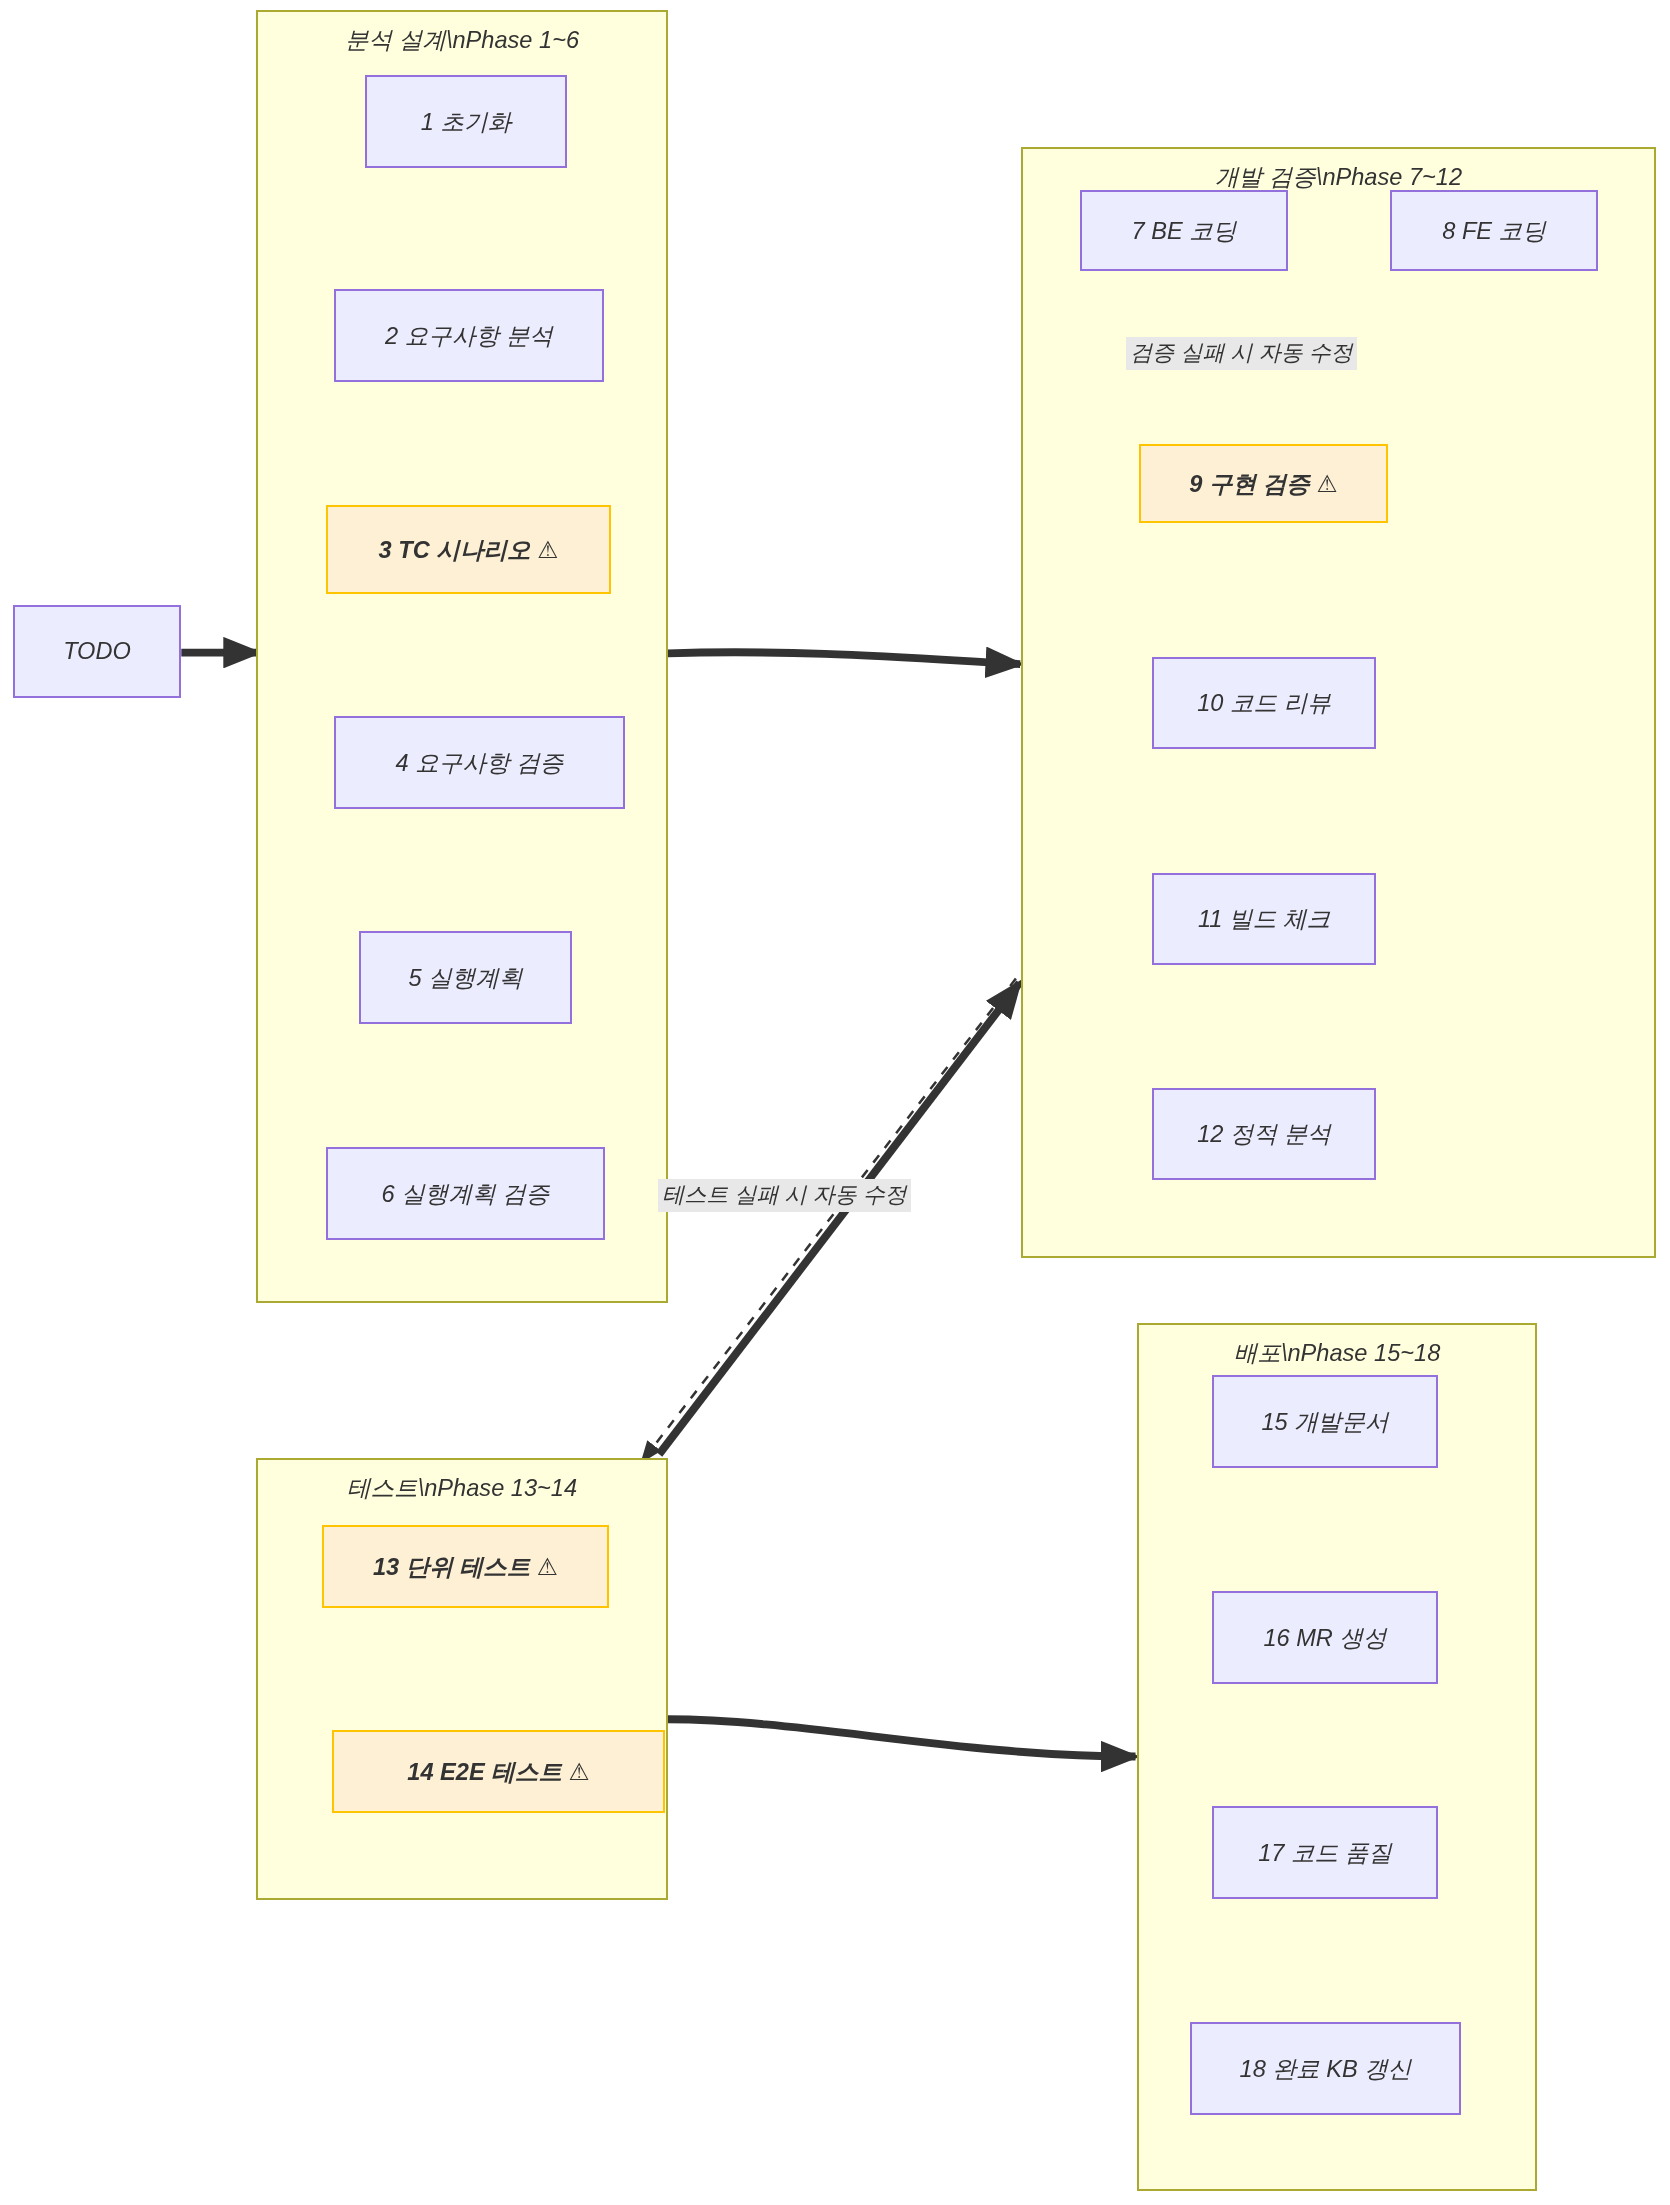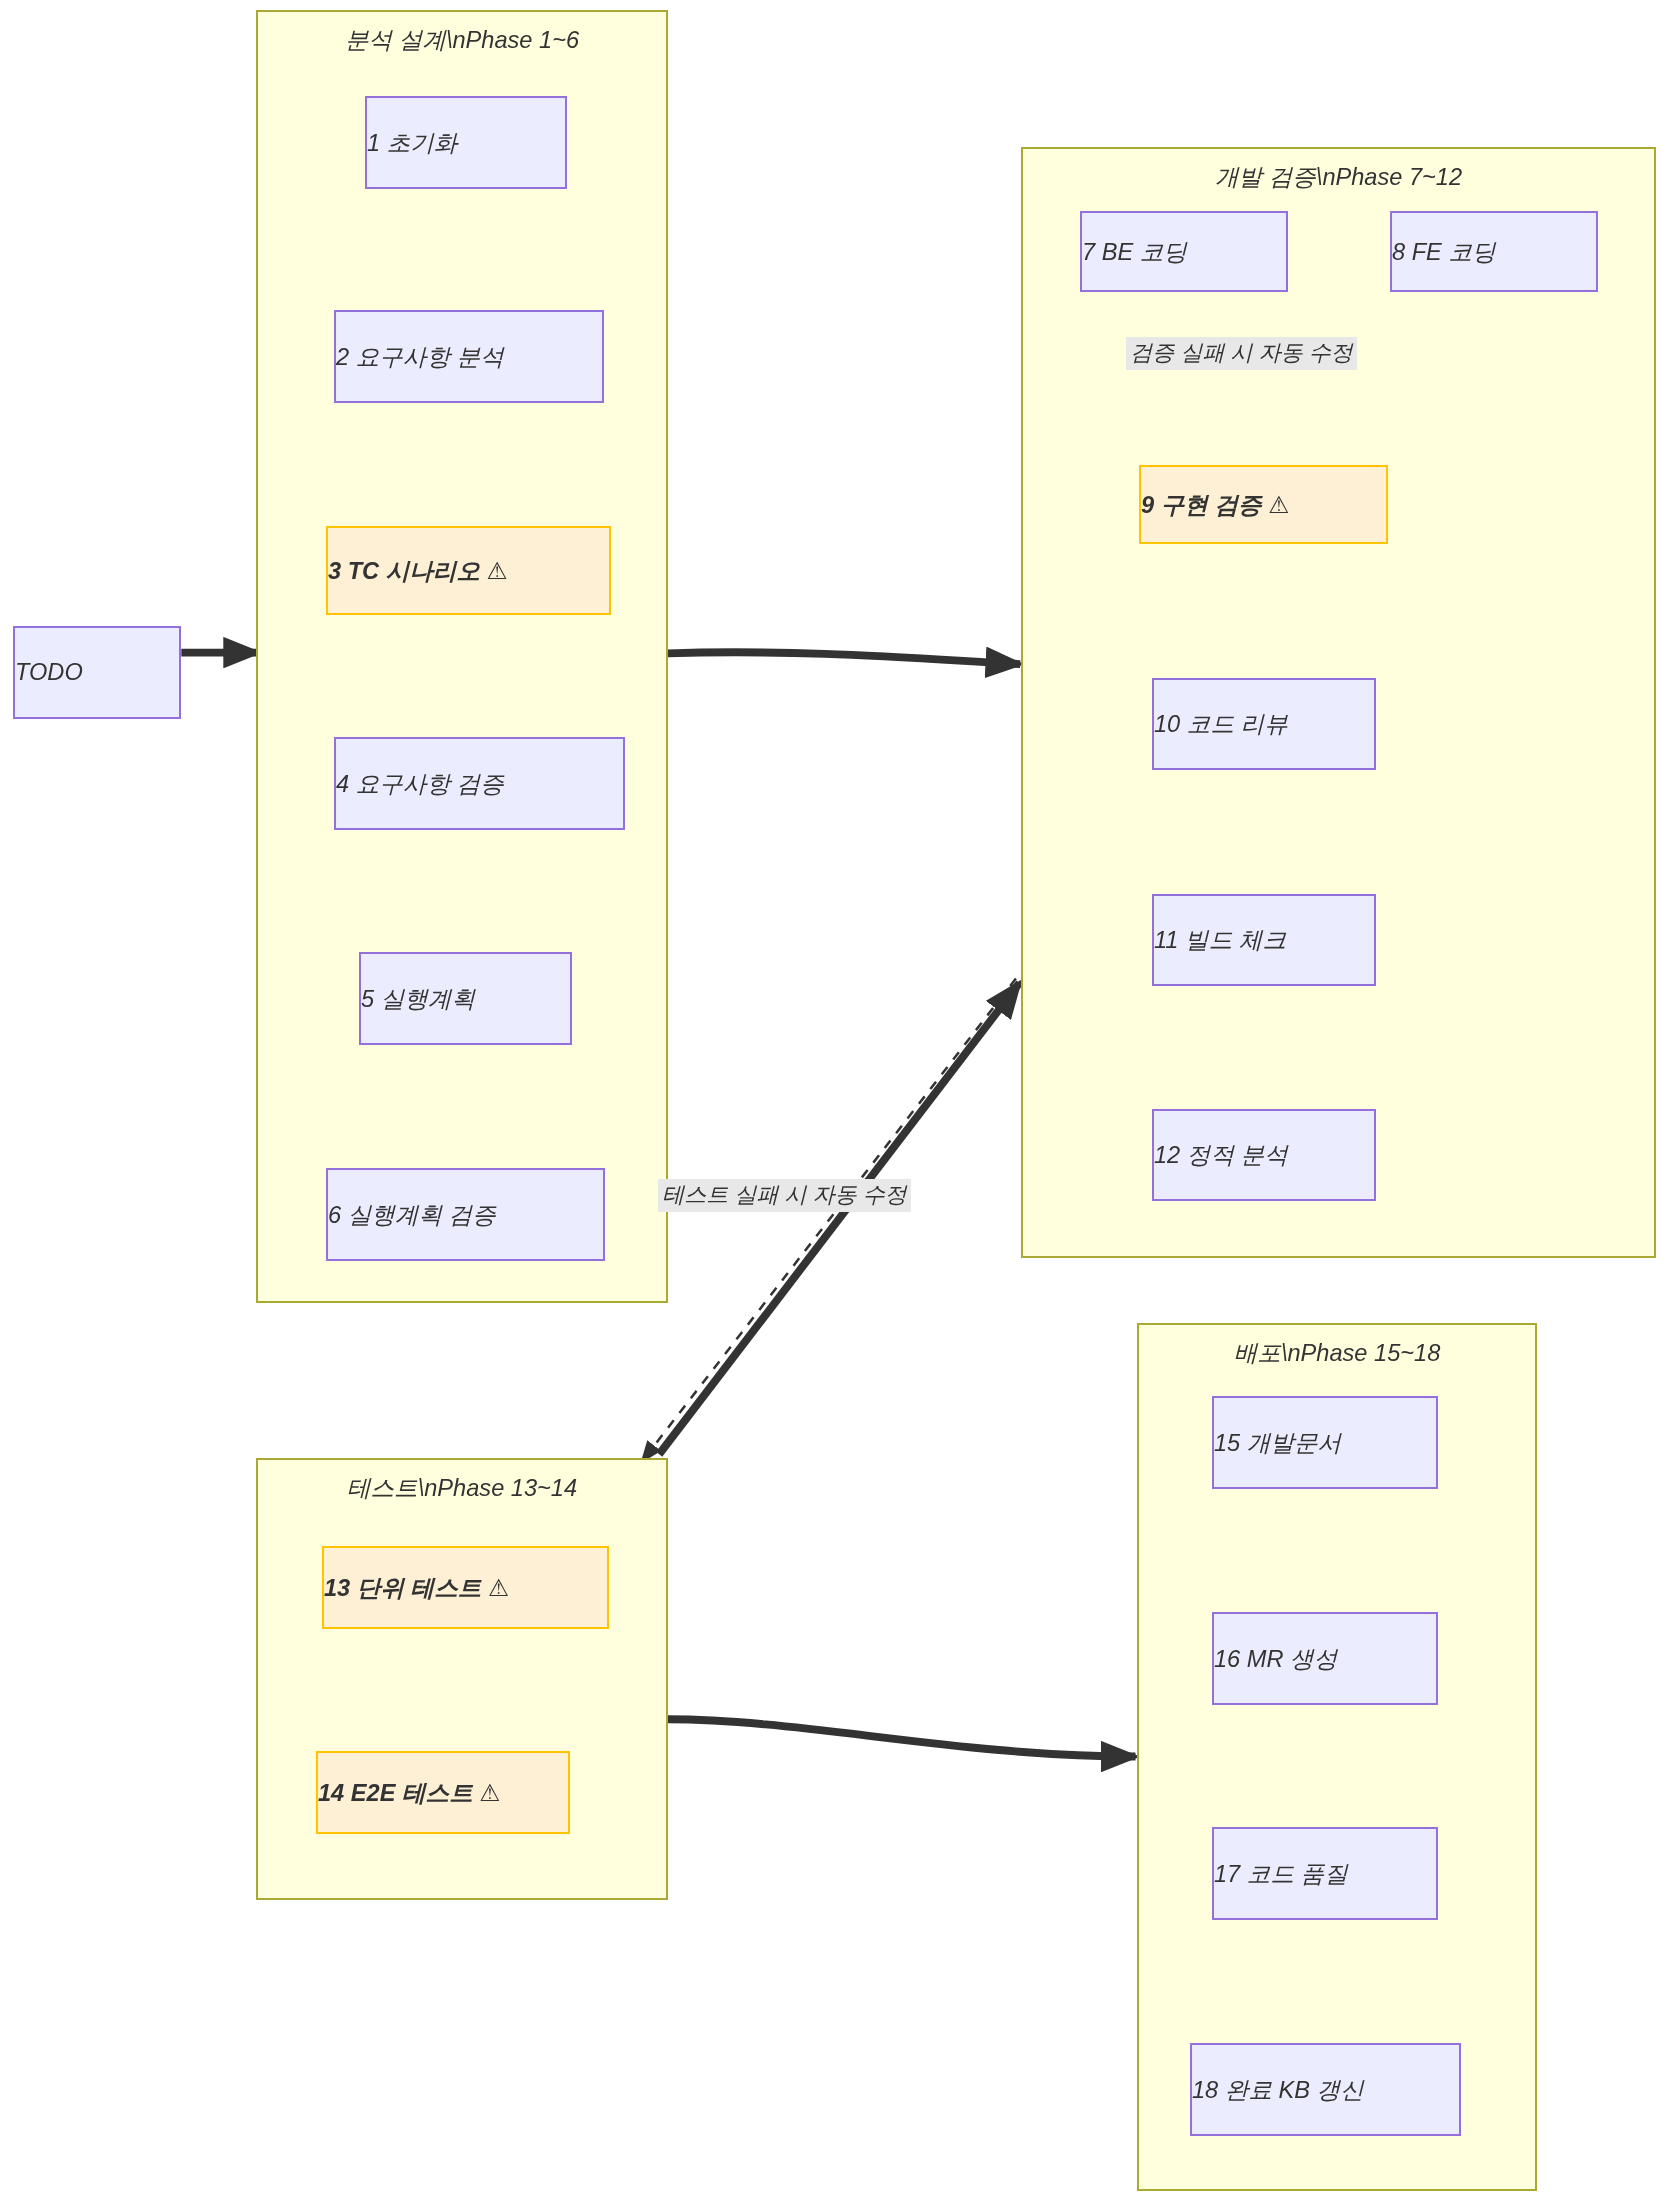--- a/index.html
+++ b/index.html
@@ -35,25 +35,25 @@
     text-align: center;
     font-size: 23.6px;
     color: #333333;
     white-space: pre;
   }
   .node {
     position: absolute;
     box-sizing: border-box;
     display: flex;
     align-items: center;
+    justify-content: center;
     font-size: 23.6px;
     color: #333333;
     white-space: pre;
     text-align: center;
-    margin-top: 21px;
   }
   .node.std {
     background: #ececff;
     border: 2.1px solid #9370db;
   }
   .node.warn {
     background: #fdf0d5;
     border: 2.1px solid #ffc400;
     font-weight: bold;
   }
@@ -179,21 +179,21 @@
 
   <div class="edge-label" style="left:1126px; top:337px;">검증 실패 시 자동 수정</div>
 
   <div class="cluster" style="left:256px; top:1458px; width:412px; height:442px;">
     <div class="cluster-title" style="top:11.5px;">테스트\nPhase 13~14</div>
   </div>
 
   <div class="node warn" style="left:322px; top:1525px; width:287px; height:83px;">
     <span class="node-label">13 단위 테스트 ⚠</span>
   </div>
-  <div class="node warn" style="left:316px; top:1730px; width:254px; height:83px;">
+  <div class="node warn" style="left:332px; top:1730px; width:333px; height:83px;">
     <span class="node-label">14 E2E 테스트 ⚠</span>
   </div>
 
   <div class="edge-label" style="left:658px; top:1179px;">테스트 실패 시 자동 수정</div>
 
   <div class="cluster" style="left:1137px; top:1323px; width:400px; height:868px;">
     <div class="cluster-title" style="top:11.5px;">배포\nPhase 15~18</div>
   </div>
 
   <div class="node std" style="left:1212px; top:1375px; width:226px; height:93px;">

